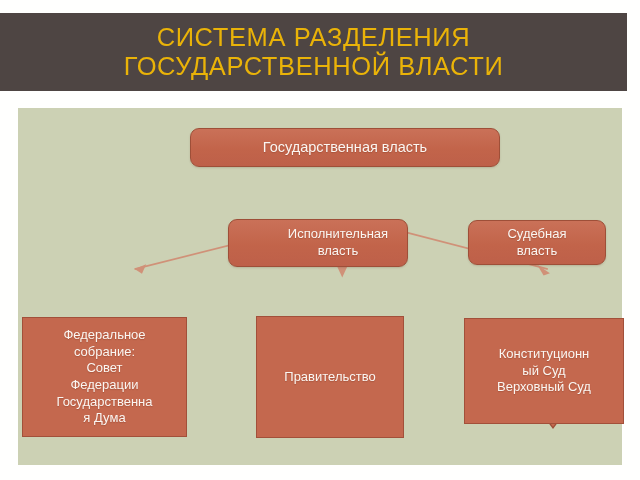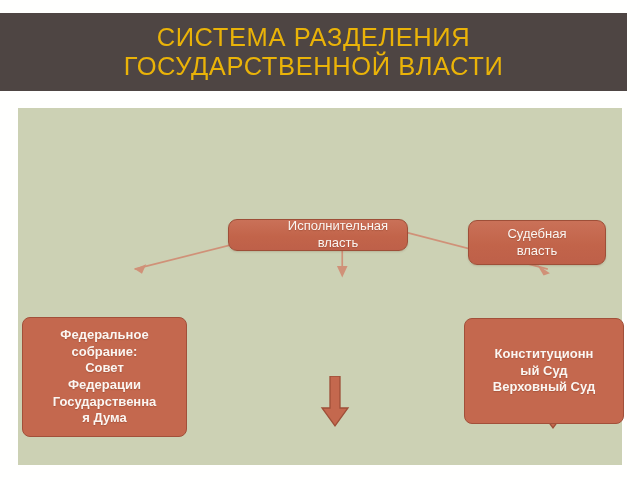--- a/index.html
+++ b/index.html
@@ -69,35 +69,34 @@
     line-height: 1.28;
     white-space: pre-line;
     text-shadow: 0 1px 1px rgba(110,45,25,0.30);
   }
   .node.rounded {
     border-radius: 9px;
     background: linear-gradient(180deg, #CA7158 0%, #C2644A 55%, #BE6049 100%);
     box-shadow: 0 1px 2px rgba(90,50,35,0.18);
   }
   .node.square {
-    border-radius: 8px;
+    border-radius: 0;
     background: #C4684E;
     border: 1px solid #A2503A;
-    font-weight: bold;
   }
 
   
   #node-root {
     left: 190px; top: 128px; width: 310px; height: 39px;
     font-size: 14.5px;
   }
 
   
   #node-legislative { left: 40px;  top: 215px; width: 148px; height: 52px; }
-  #node-executive   { left: 228px; top: 219px; width: 180px; height: 32px; padding-left: 40px; }
+  #node-executive   { left: 228px; top: 219px; width: 180px; height: 48px; padding-left: 40px; }
   #node-judicial    { left: 468px; top: 220px; width: 138px; height: 45px; }
 
   
   #node-assembly    { left: 22px;  top: 317px; width: 165px; height: 120px; }
   #node-government  { left: 256px; top: 316px; width: 148px; height: 122px; }
   #node-courts      { left: 464px; top: 318px; width: 160px; height: 106px; }
 
   
   .thin-connectors {
     position: absolute;
@@ -148,29 +147,31 @@
     </svg>
     <svg class="block-arrow" id="arrow-executive" width="30" height="52" viewBox="0 0 30 52">
       <path d="M10,0 L20,0 L20,32 L28,32 L15,50 L2,32 L10,32 Z" fill="#C4684E" stroke="#9E4F38" stroke-width="1.3"></path>
     </svg>
     <svg class="block-arrow" id="arrow-judicial" width="34" height="54" viewBox="0 0 34 54">
       <path d="M11,0 L23,0 L23,32 L32,32 L17,52 L2,32 L11,32 Z" fill="#C4684E" stroke="#9E4F38" stroke-width="1.3"></path>
     </svg>
 
   </div>
 
+  <div class="node rounded" id="node-root">Государственная власть</div>
 
   <div class="node rounded" id="node-executive">Исполнительная
 власть</div>
   <div class="node rounded" id="node-judicial">Судебная
 власть</div>
 
   <div class="node square" id="node-assembly">Федеральное
 собрание:
 Совет
 Федерации
 Государственна
 я Дума</div>
+  <div class="node square" id="node-government">Правительство</div>
   <div class="node square" id="node-courts">Конституционн
 ый Суд
 Верховный Суд</div>
 
 </div>
 
 </body></html>

